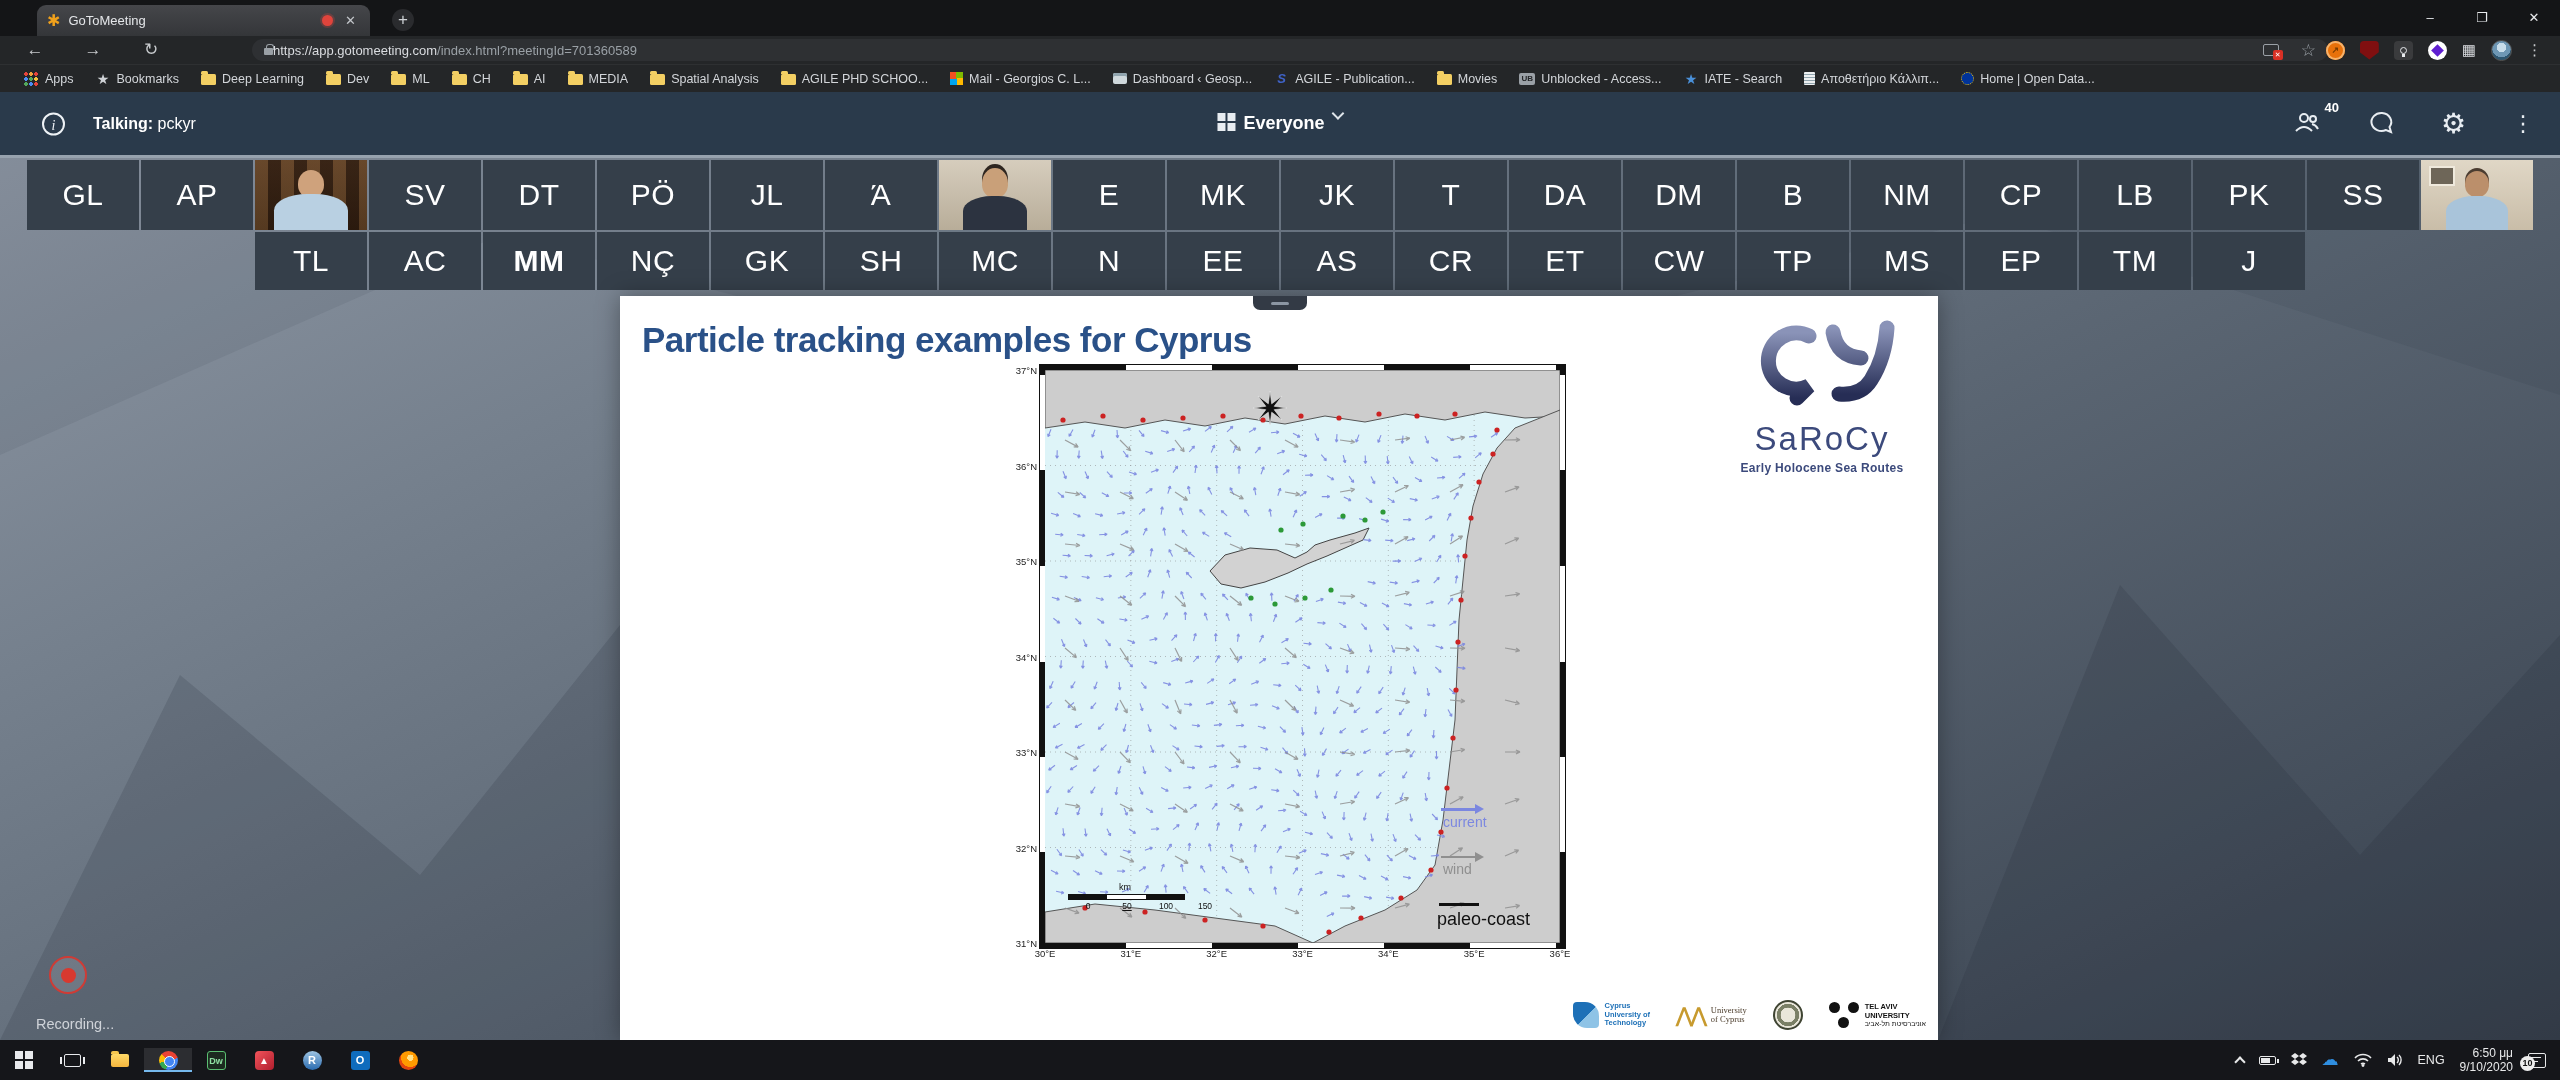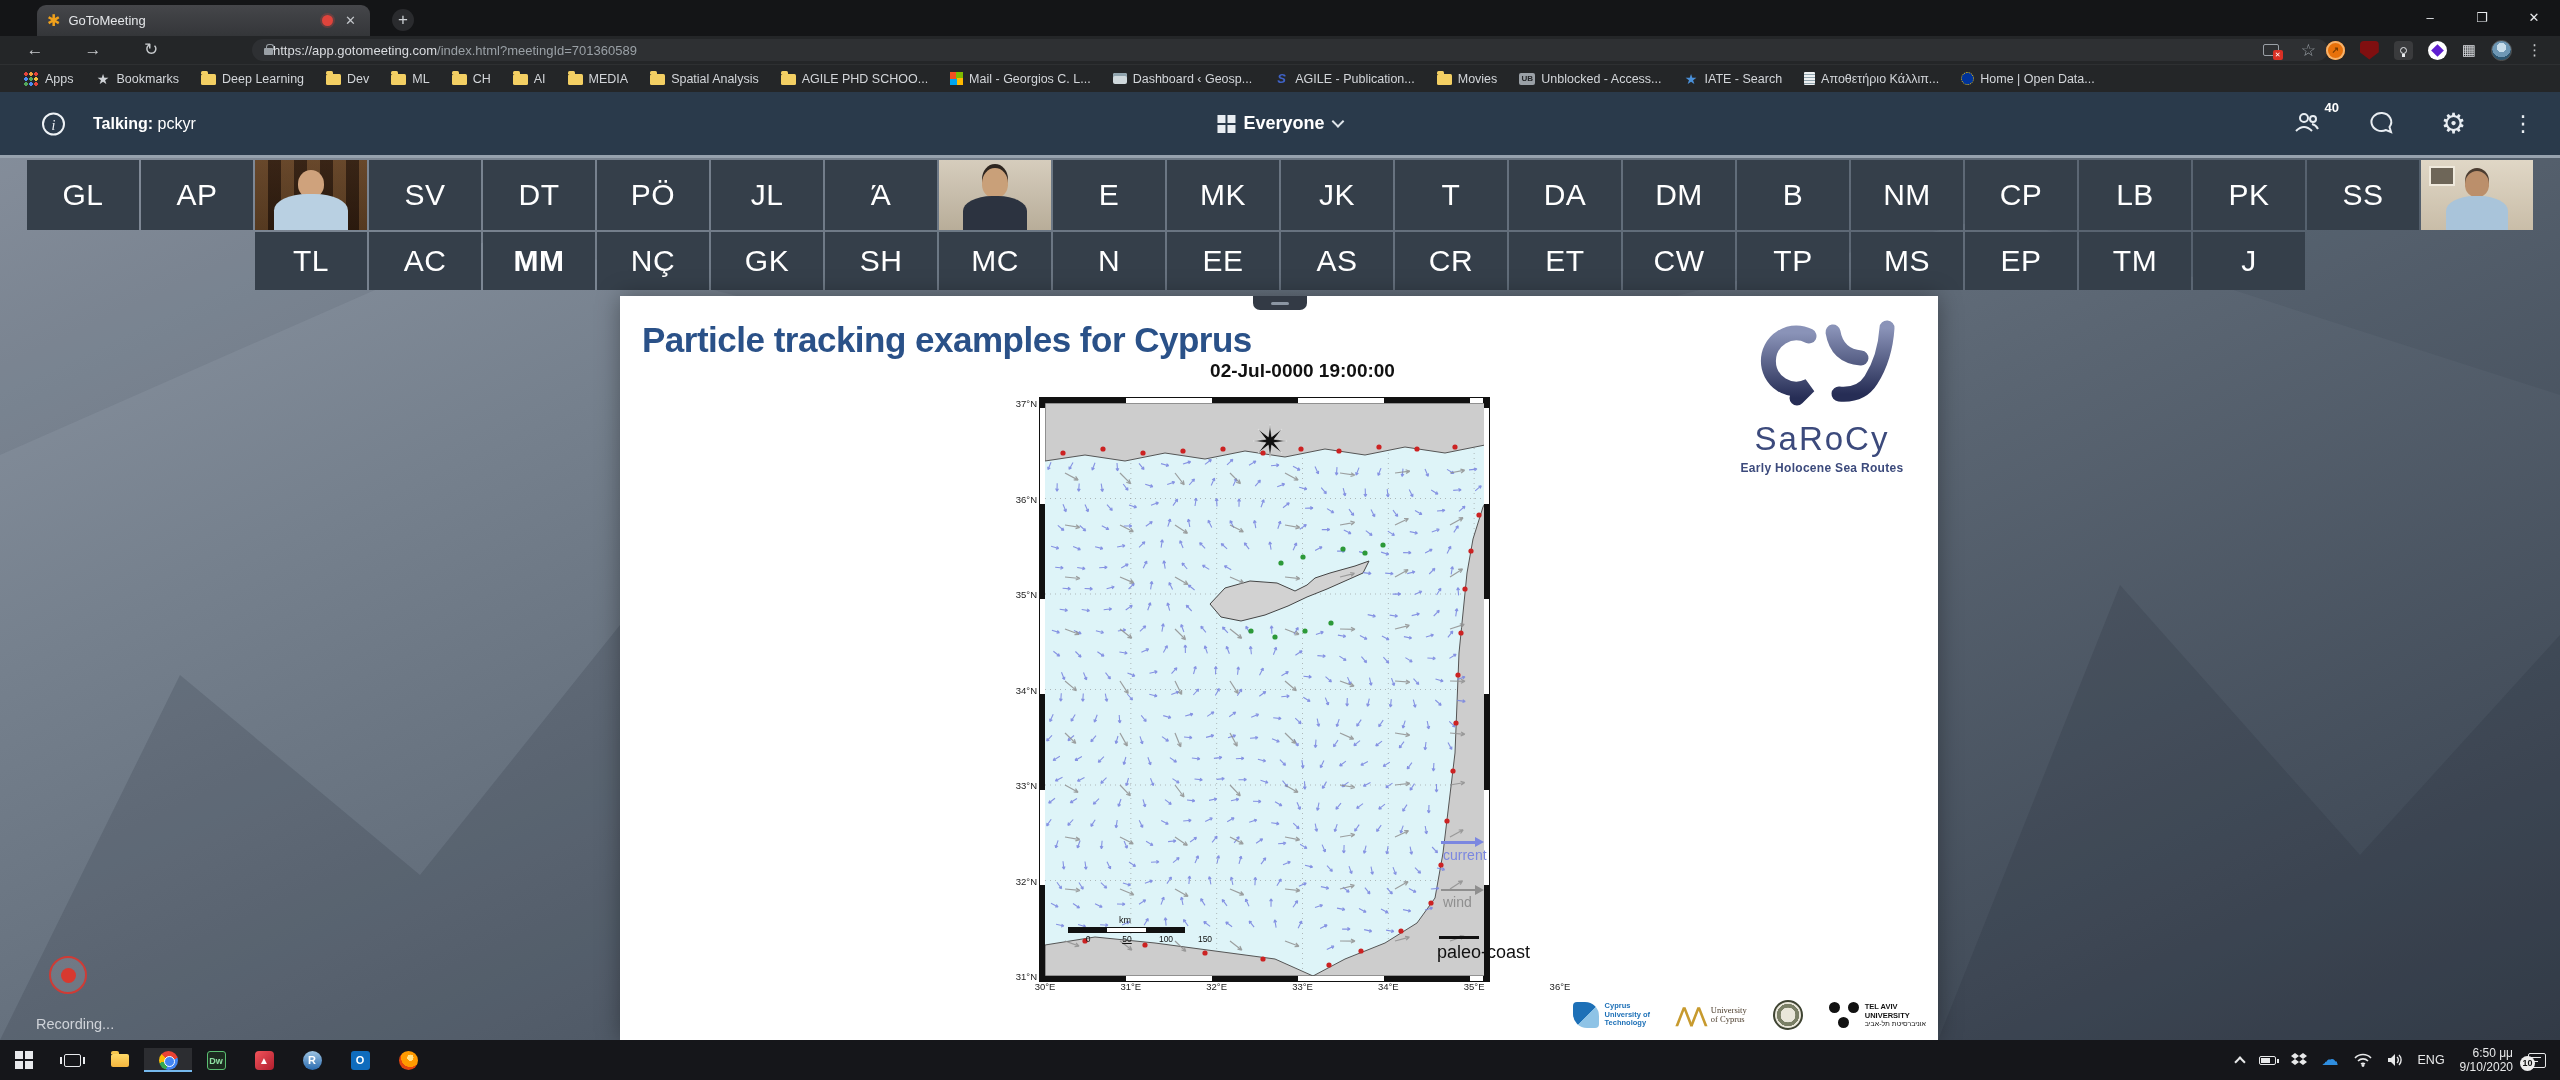--- a/index.html
+++ b/index.html
@@ -57,21 +57,21 @@
 .bmi.ub{width:16px;height:12px;background:#9aa0a6;color:#242628;font-weight:bold;font-size:8px;border-radius:2px;text-align:center;line-height:12px}
 .bmi.starblue{color:#4a90d9;font-size:14px}
 .bmi.doc{width:11px;height:13px;background:repeating-linear-gradient(#eceff1 0 2px,#90a4ae 2px 3px);border-radius:1px}
 .bmi.eu{width:13px;height:13px;border-radius:50%;background:#039;border:1.5px dotted #fc0}
 
 
 .gtm-header{position:absolute;left:0;top:92px;width:2560px;height:63px;background:#2a3a4b;display:flex;align-items:center}
 .info-ic{position:absolute;left:42px;top:50%;transform:translateY(-50%);width:23px;height:23px;border:2px solid #eef2f6;border-radius:50%;color:#eef2f6;font-size:14px;font-style:italic;font-family:"Liberation Serif",serif;text-align:center;line-height:22px}
 .talking{position:absolute;left:93px;font-size:16px;color:#fff}
 .talking b{font-weight:bold}
-.viewsel{position:absolute;left:50%;transform:translateX(-50%);display:flex;align-items:center;gap:9px}
+.viewsel{position:absolute;left:50%;transform:translateX(-50%);display:flex;gap:9px}
 .grid-ic{width:17px;height:17px;display:grid;grid-template-columns:8px 8px;grid-template-rows:8px 8px;gap:1.5px}
 .grid-ic i{background:#e8edf2}
 .viewsel .vlabel{font-size:18px;font-weight:bold;color:#fff}
 .chev{width:9px;height:9px;border-right:2.2px solid #dfe5ea;border-bottom:2.2px solid #dfe5ea;transform:rotate(45deg);margin-top:-4px}
 .hdr-icons{position:absolute;right:26px;display:flex;align-items:center;gap:46px}
 .hicon{position:relative;color:#e8edf2}
 .hicon .sup{position:absolute;top:-10px;right:-16px;font-size:13px;font-weight:bold;color:#fff}
 .gear{font-size:28px;line-height:28px}
 .kebab2{font-size:22px;line-height:22px;letter-spacing:0;color:#e8edf2}
 
@@ -104,21 +104,21 @@
 
 
 .slide{position:absolute;left:620px;top:296px;width:1318px;height:744px;background:#fff;box-shadow:0 0 22px rgba(0,0,0,.35)}
 .handle{position:absolute;left:633px;top:0;width:54px;height:14px;background:#333a45;border-radius:0 0 7px 7px;display:flex;align-items:center;justify-content:center}
 .handle i{width:18px;height:3px;background:#8b95a2;border-radius:2px}
 .slide-title{position:absolute;left:22px;top:24px;font-size:35px;font-weight:bold;color:#2a5188;letter-spacing:-.5px}
 .sarocy{position:absolute;right:16px;top:18px;width:200px;text-align:center}
 .sarocy .name{font-size:33px;font-weight:300;color:#3c4a7c;letter-spacing:2px;margin-top:2px}
 .sarocy .tag{font-size:12px;font-weight:bold;color:#3c4a7c;margin-top:3px;letter-spacing:.3px}
 .map-date{position:absolute;left:425px;top:64px;width:515px;text-align:center;font-size:19px;font-weight:bold;color:#111}
-.mapwrap{position:absolute;left:425px;top:107px;width:439px;height:573px}
+.mapwrap{position:absolute;left:425px;top:74px;width:515px;height:573px}
 .mapframe-t,.mapframe-b{position:absolute;left:-5px;right:-5px;height:5px;background:repeating-linear-gradient(90deg,#111 0 86px,#fff 86px 172px);box-shadow:0 0 0 1px #111}
 .mapframe-t{top:-5px}.mapframe-b{bottom:-5px}
 .mapframe-l,.mapframe-r{position:absolute;top:-5px;bottom:-5px;width:5px;background:repeating-linear-gradient(0deg,#111 0 95.5px,#fff 95.5px 191px);box-shadow:0 0 0 1px #111}
 .mapframe-l{left:-5px}.mapframe-r{right:-5px}
 .mapinner{position:absolute;inset:0;background:#def4f8;overflow:hidden}
 .latlab{position:absolute;left:-46px;width:38px;text-align:right;font-size:9.5px;color:#222}
 .lonlab{position:absolute;top:578px;width:44px;text-align:center;font-size:9.5px;color:#222}
 .maplegend{position:absolute;left:392px;top:438px;width:120px}
 .leg-arrow{position:relative;width:36px;height:2.5px;margin-left:4px}
 .leg-arrow:after{content:"";position:absolute;right:-7px;top:-4px;border-left:9px solid;border-top:5px solid transparent;border-bottom:5px solid transparent}

